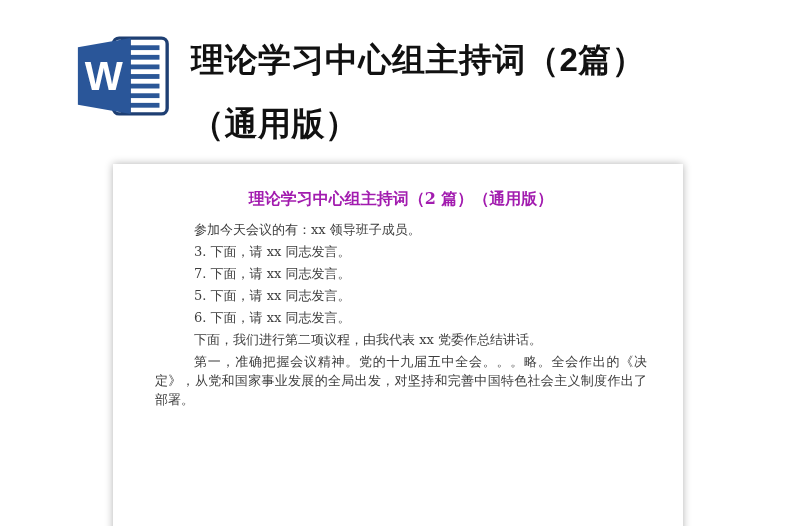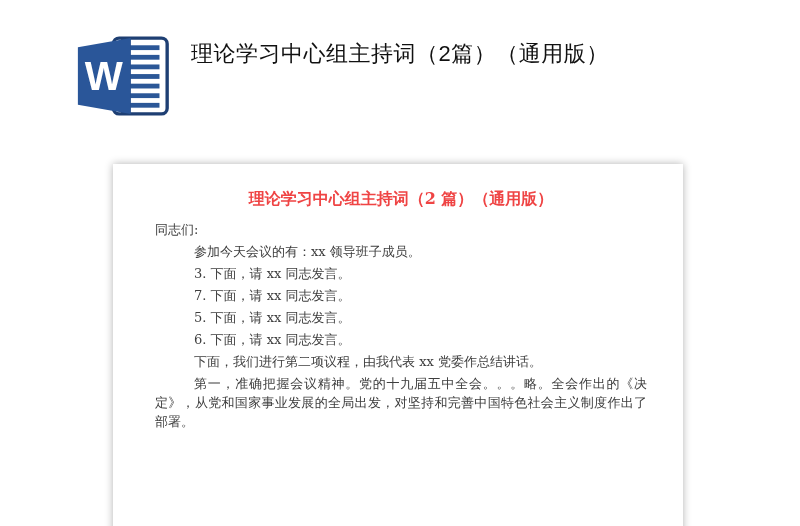--- a/index.html
+++ b/index.html
@@ -22,23 +22,23 @@
   }
   .word-icon {
     width: 96px;
     height: 84px;
     flex: 0 0 auto;
     margin-top: 6px;
   }
   .page-title {
     margin: 0 0 0 20px;
     max-width: 505px;
-    font-size: 22px;
-    line-height: 52px;
-    font-weight: 400;
+    font-size: 33px;
+    line-height: 64px;
+    font-weight: 700;
     color: #111111;
     letter-spacing: 0.5px;
   }
 
   
   .doc-page {
     position: absolute;
     left: 113px;
     top: 164px;
     width: 570px;
@@ -49,21 +49,21 @@
     padding: 24px 36px 0 42px;
     font-family: "DejaVu Serif", "Liberation Serif", serif;
     color: #3d3d3d;
   }
   .doc-title {
     margin: 0 0 10px 0;
     font-size: 16px;
     line-height: 22px;
     font-weight: 700;
     text-align: center;
-    color: #ef4444;
+    color: #a21caf;
   }
   .doc-salutation {
     margin: 0 0 3px 0;
     font-size: 13px;
     line-height: 19px;
   }
   .doc-page p.body-para {
     margin: 3px 0;
     font-size: 13px;
     line-height: 19px;
@@ -94,21 +94,20 @@
     <polygon points="48,4.5 58,3.8 58,82.2 48,81.5" fill="#1f4177"></polygon>
 
     <polygon points="3,13 58,3.5 58,82.5 3,73" fill="#2a5699"></polygon>
     <text x="30" y="58" text-anchor="middle" font-family="Liberation Sans, sans-serif" font-size="42" font-weight="bold" fill="#ffffff">W</text>
   </svg>
   <h1 class="page-title">理论学习中心组主持词（2篇）（通用版）</h1>
 </div>
 
 <div class="doc-page">
   <p class="doc-title">理论学习中心组主持词（2 篇）（通用版）</p>
-  <p class="doc-salutation body-para">同志们:</p>
   <p class="body-para indent">参加今天会议的有：xx 领导班子成员。</p>
   <p class="body-para indent">3. 下面，请 xx 同志发言。</p>
   <p class="body-para indent">7. 下面，请 xx 同志发言。</p>
   <p class="body-para indent">5. 下面，请 xx 同志发言。</p>
   <p class="body-para indent">6. 下面，请 xx 同志发言。</p>
   <p class="body-para indent">下面，我们进行第二项议程，由我代表 xx 党委作总结讲话。</p>
   <p class="body-para indent">第一，准确把握会议精神。党的十九届五中全会。。。略。全会作出的《决定》，从党和国家事业发展的全局出发，对坚持和完善中国特色社会主义制度作出了部署。</p>
 </div>
 
 </body></html>

